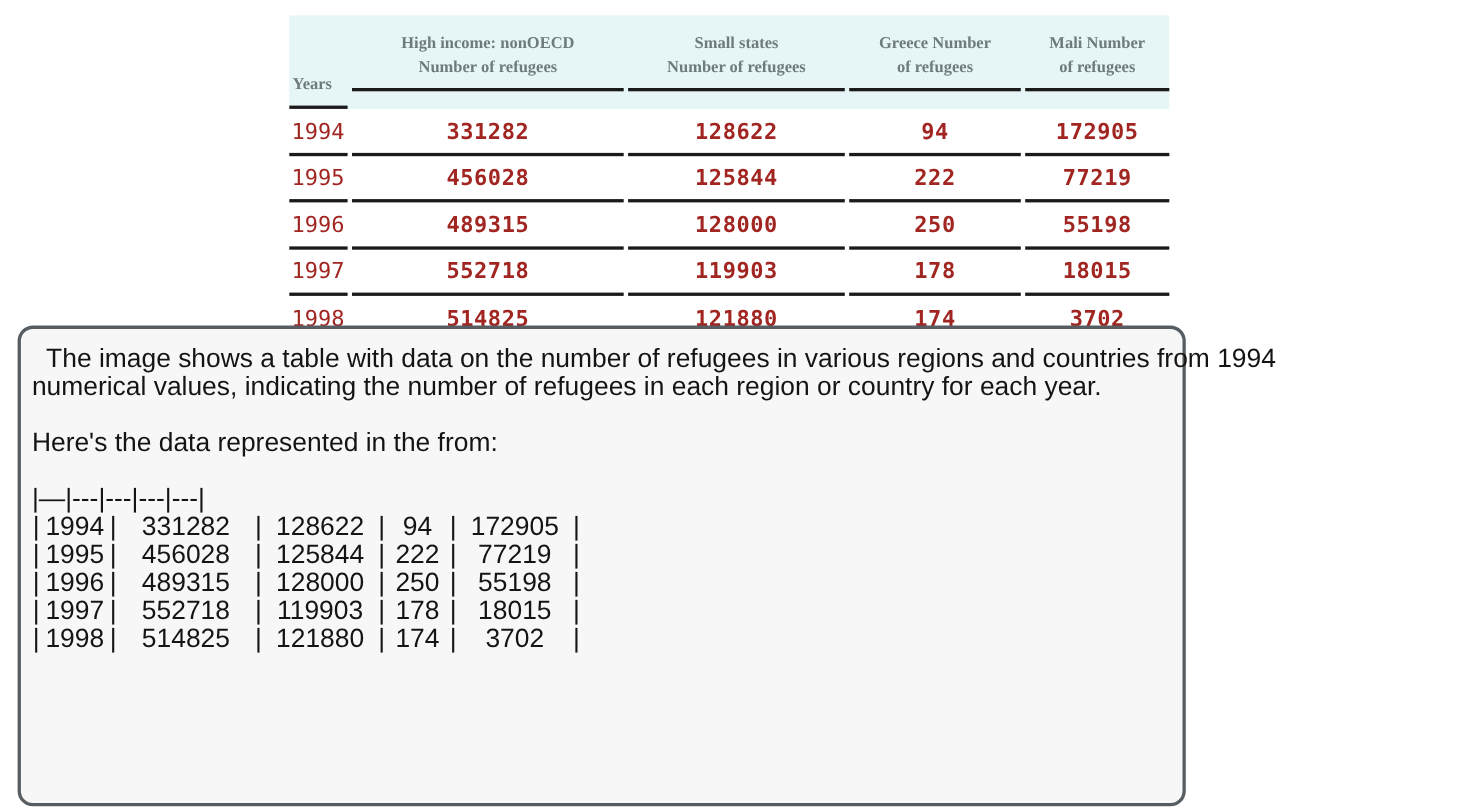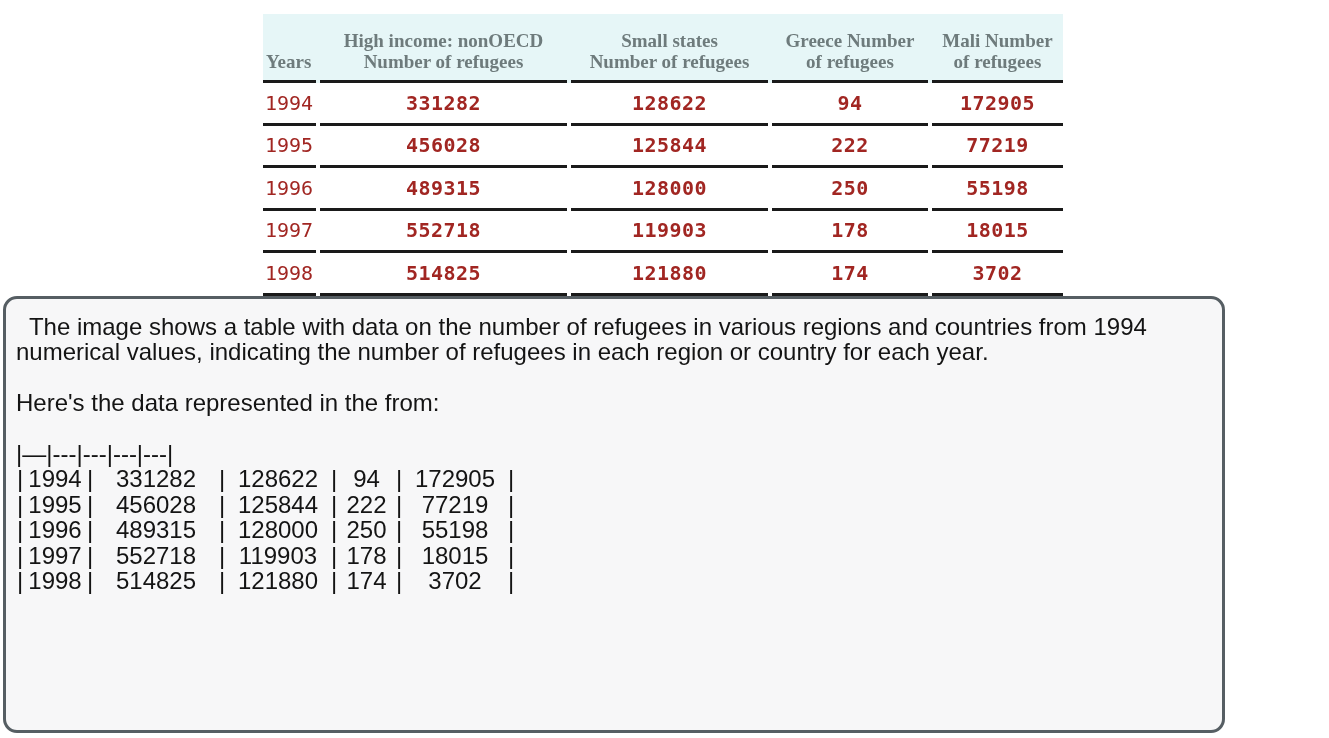--- a/index.html
+++ b/index.html
@@ -12,38 +12,38 @@
   }
 
   
   .data-table{position:absolute;left:263px;top:14px;width:800px;}
   .trow{display:grid;grid-template-columns:53px 247px 197px 156px 131px;column-gap:4px;}
   .thead-row{background:var(--header-bg);}
   .th{
     display:flex;align-items:flex-end;justify-content:center;
     height:58px;padding-bottom:8px;box-sizing:content-box;
     font-family:"Liberation Serif", serif;font-weight:bold;
-    font-size:19px;line-height:21px;color:var(--header-gray);
+    font-size:15px;line-height:21px;color:var(--header-gray);
     text-align:center;white-space:pre-line;
     border-bottom:3px solid var(--line);
   }
-  .th.left{justify-content:flex-start;text-align:left;padding-left:3px;}
+  .th.left{justify-content:flex-start;text-align:left;padding-left:3px;margin-top:16px;}
   .td-row{height:42.5px;}
   .td{
     display:flex;align-items:center;justify-content:center;
     border-bottom:3px solid var(--line);
     font-family:"DejaVu Sans Mono", monospace;
     font-size:20px;font-weight:bold;color:var(--accent-red);
     letter-spacing:0.5px;
   }
   .td.year{justify-content:flex-start;font-weight:normal;padding-left:2px;letter-spacing:0;}
 
   
   .desc-box{
-    position:absolute;left:3px;top:296px;width:1222px;height:437px;
+    position:absolute;left:16px;top:296px;width:1062px;height:437px;
     box-sizing:border-box;border:3px solid var(--box-border);
     border-radius:14px;background:var(--box-bg);
     padding:15px 10px 0 10px;
     font-size:24px;line-height:25.4px;color:var(--text);
   }
   .line{white-space:pre;height:25.4px;}
   .line.blank{height:25.4px;}
   .mdrow{
     display:grid;
     grid-template-columns:8px 62px 8px 124px 8px 104px 8px 57px 8px 104px 8px;

